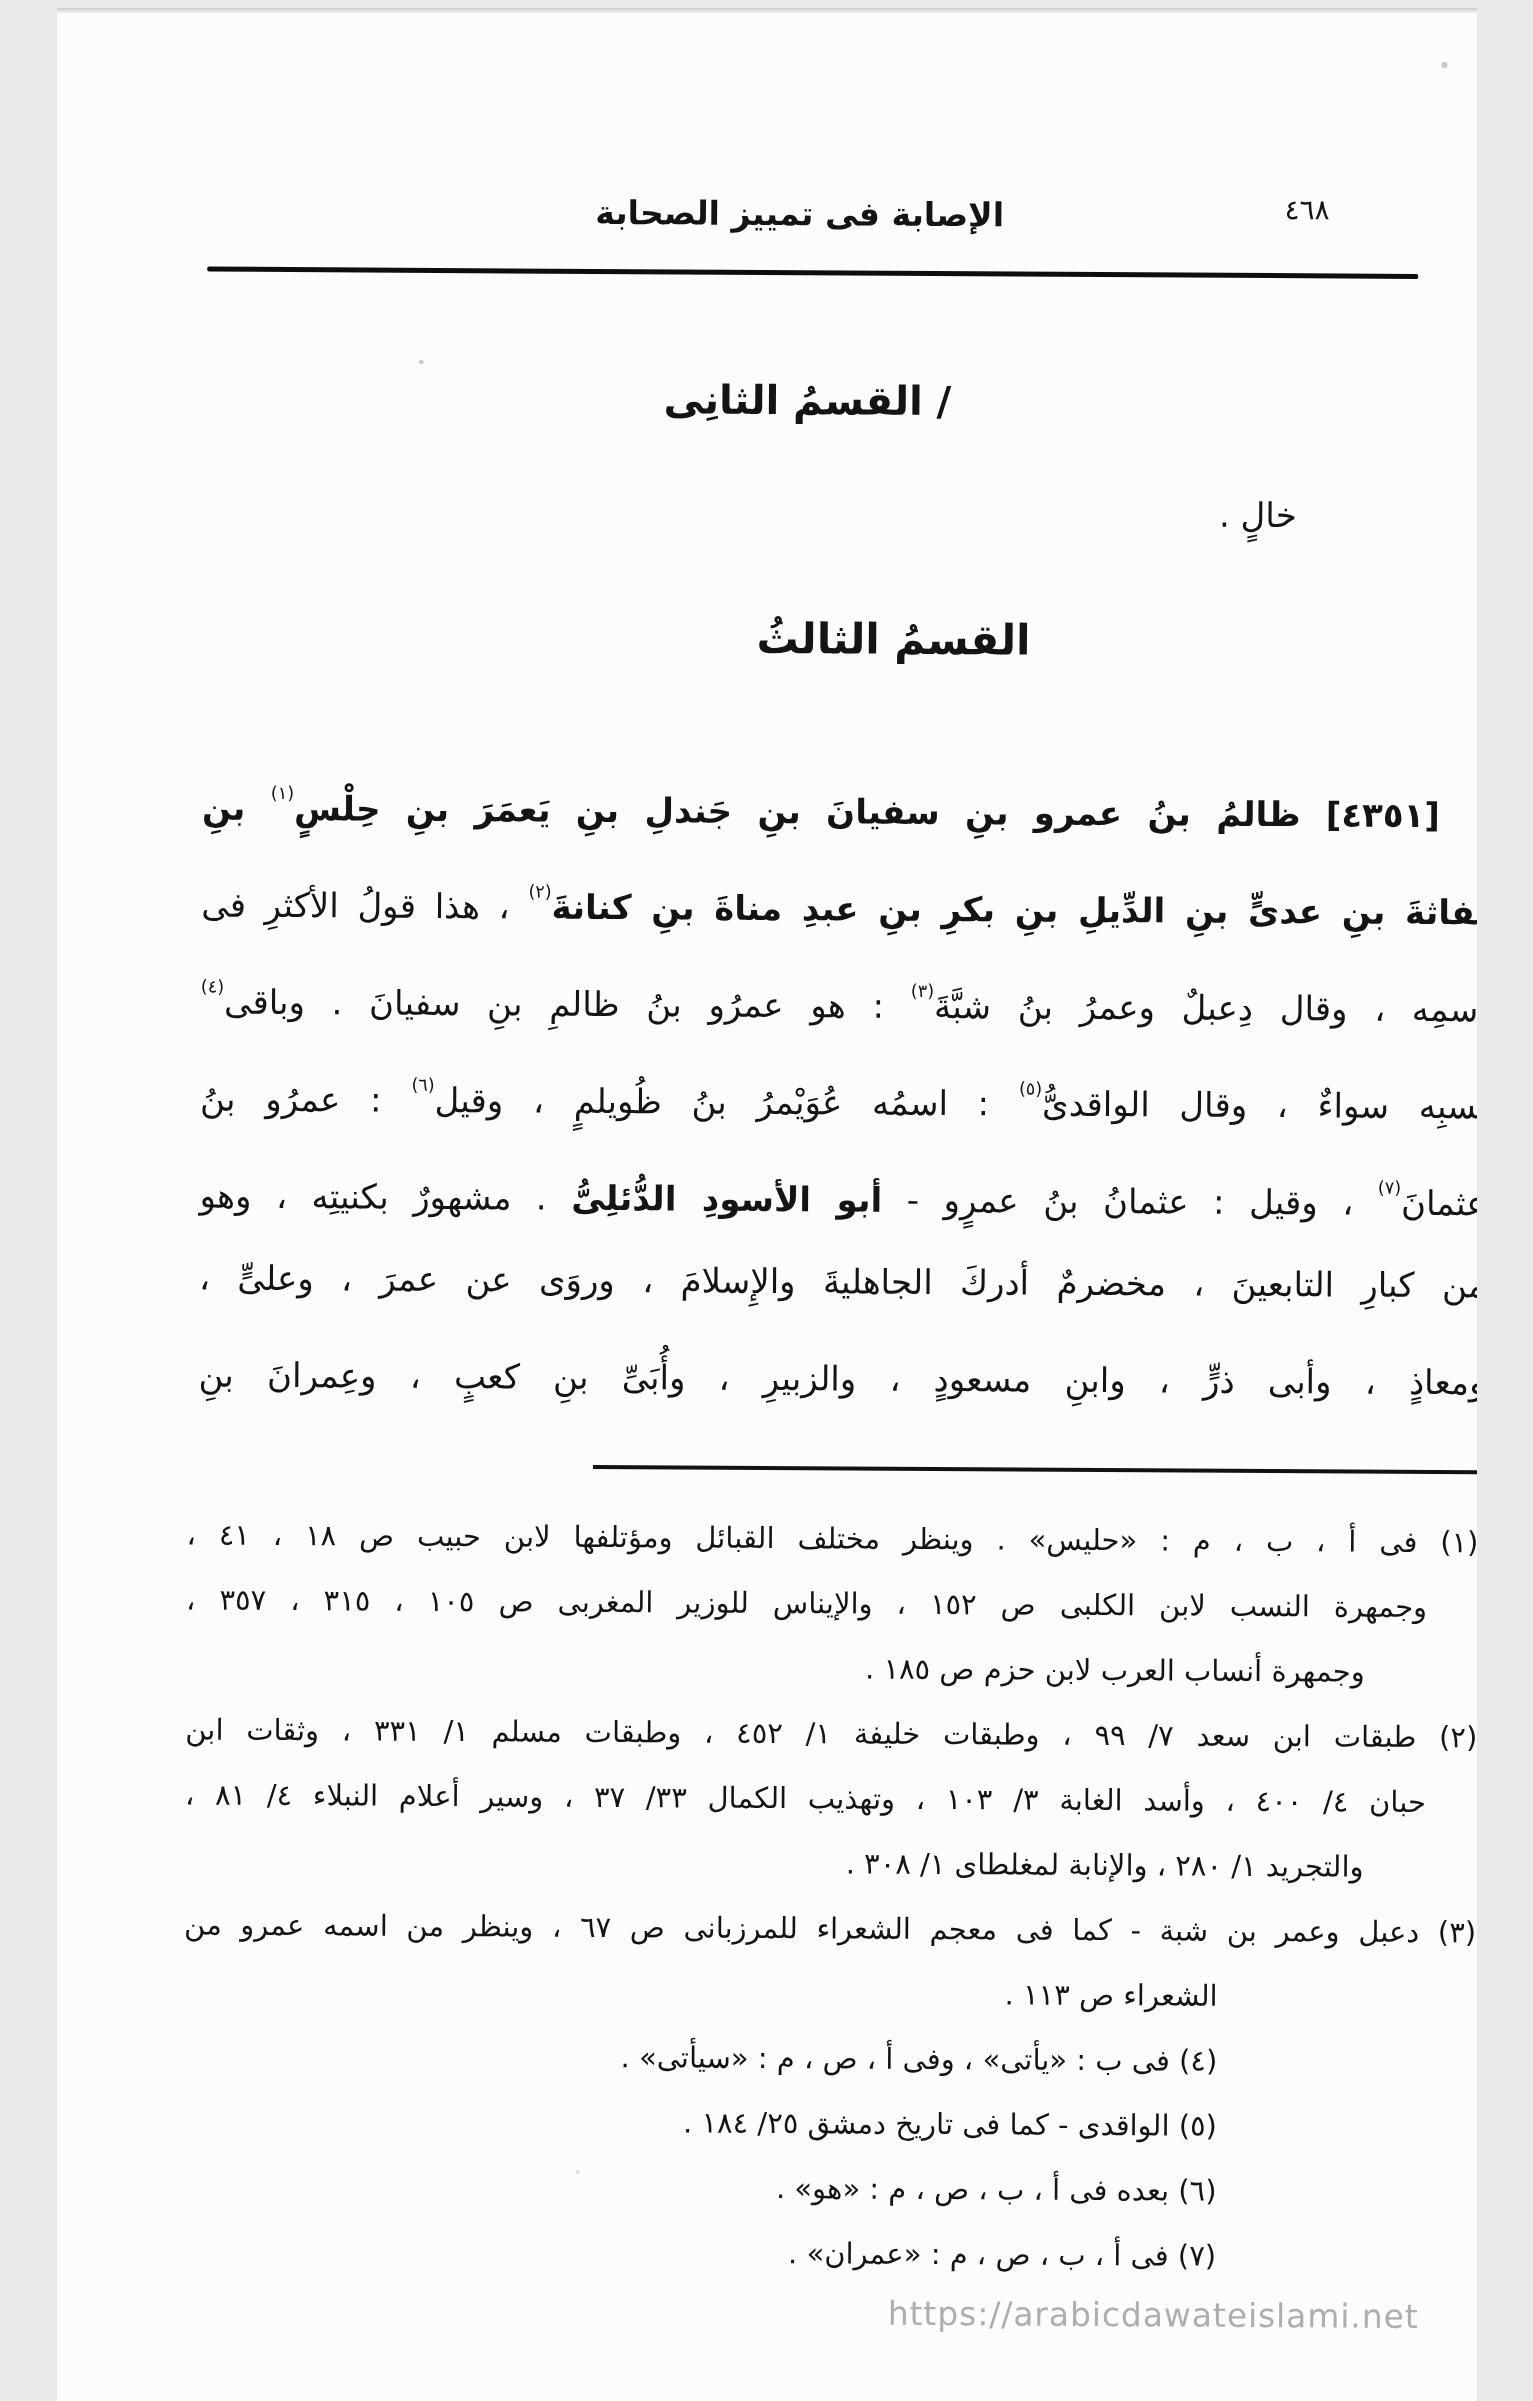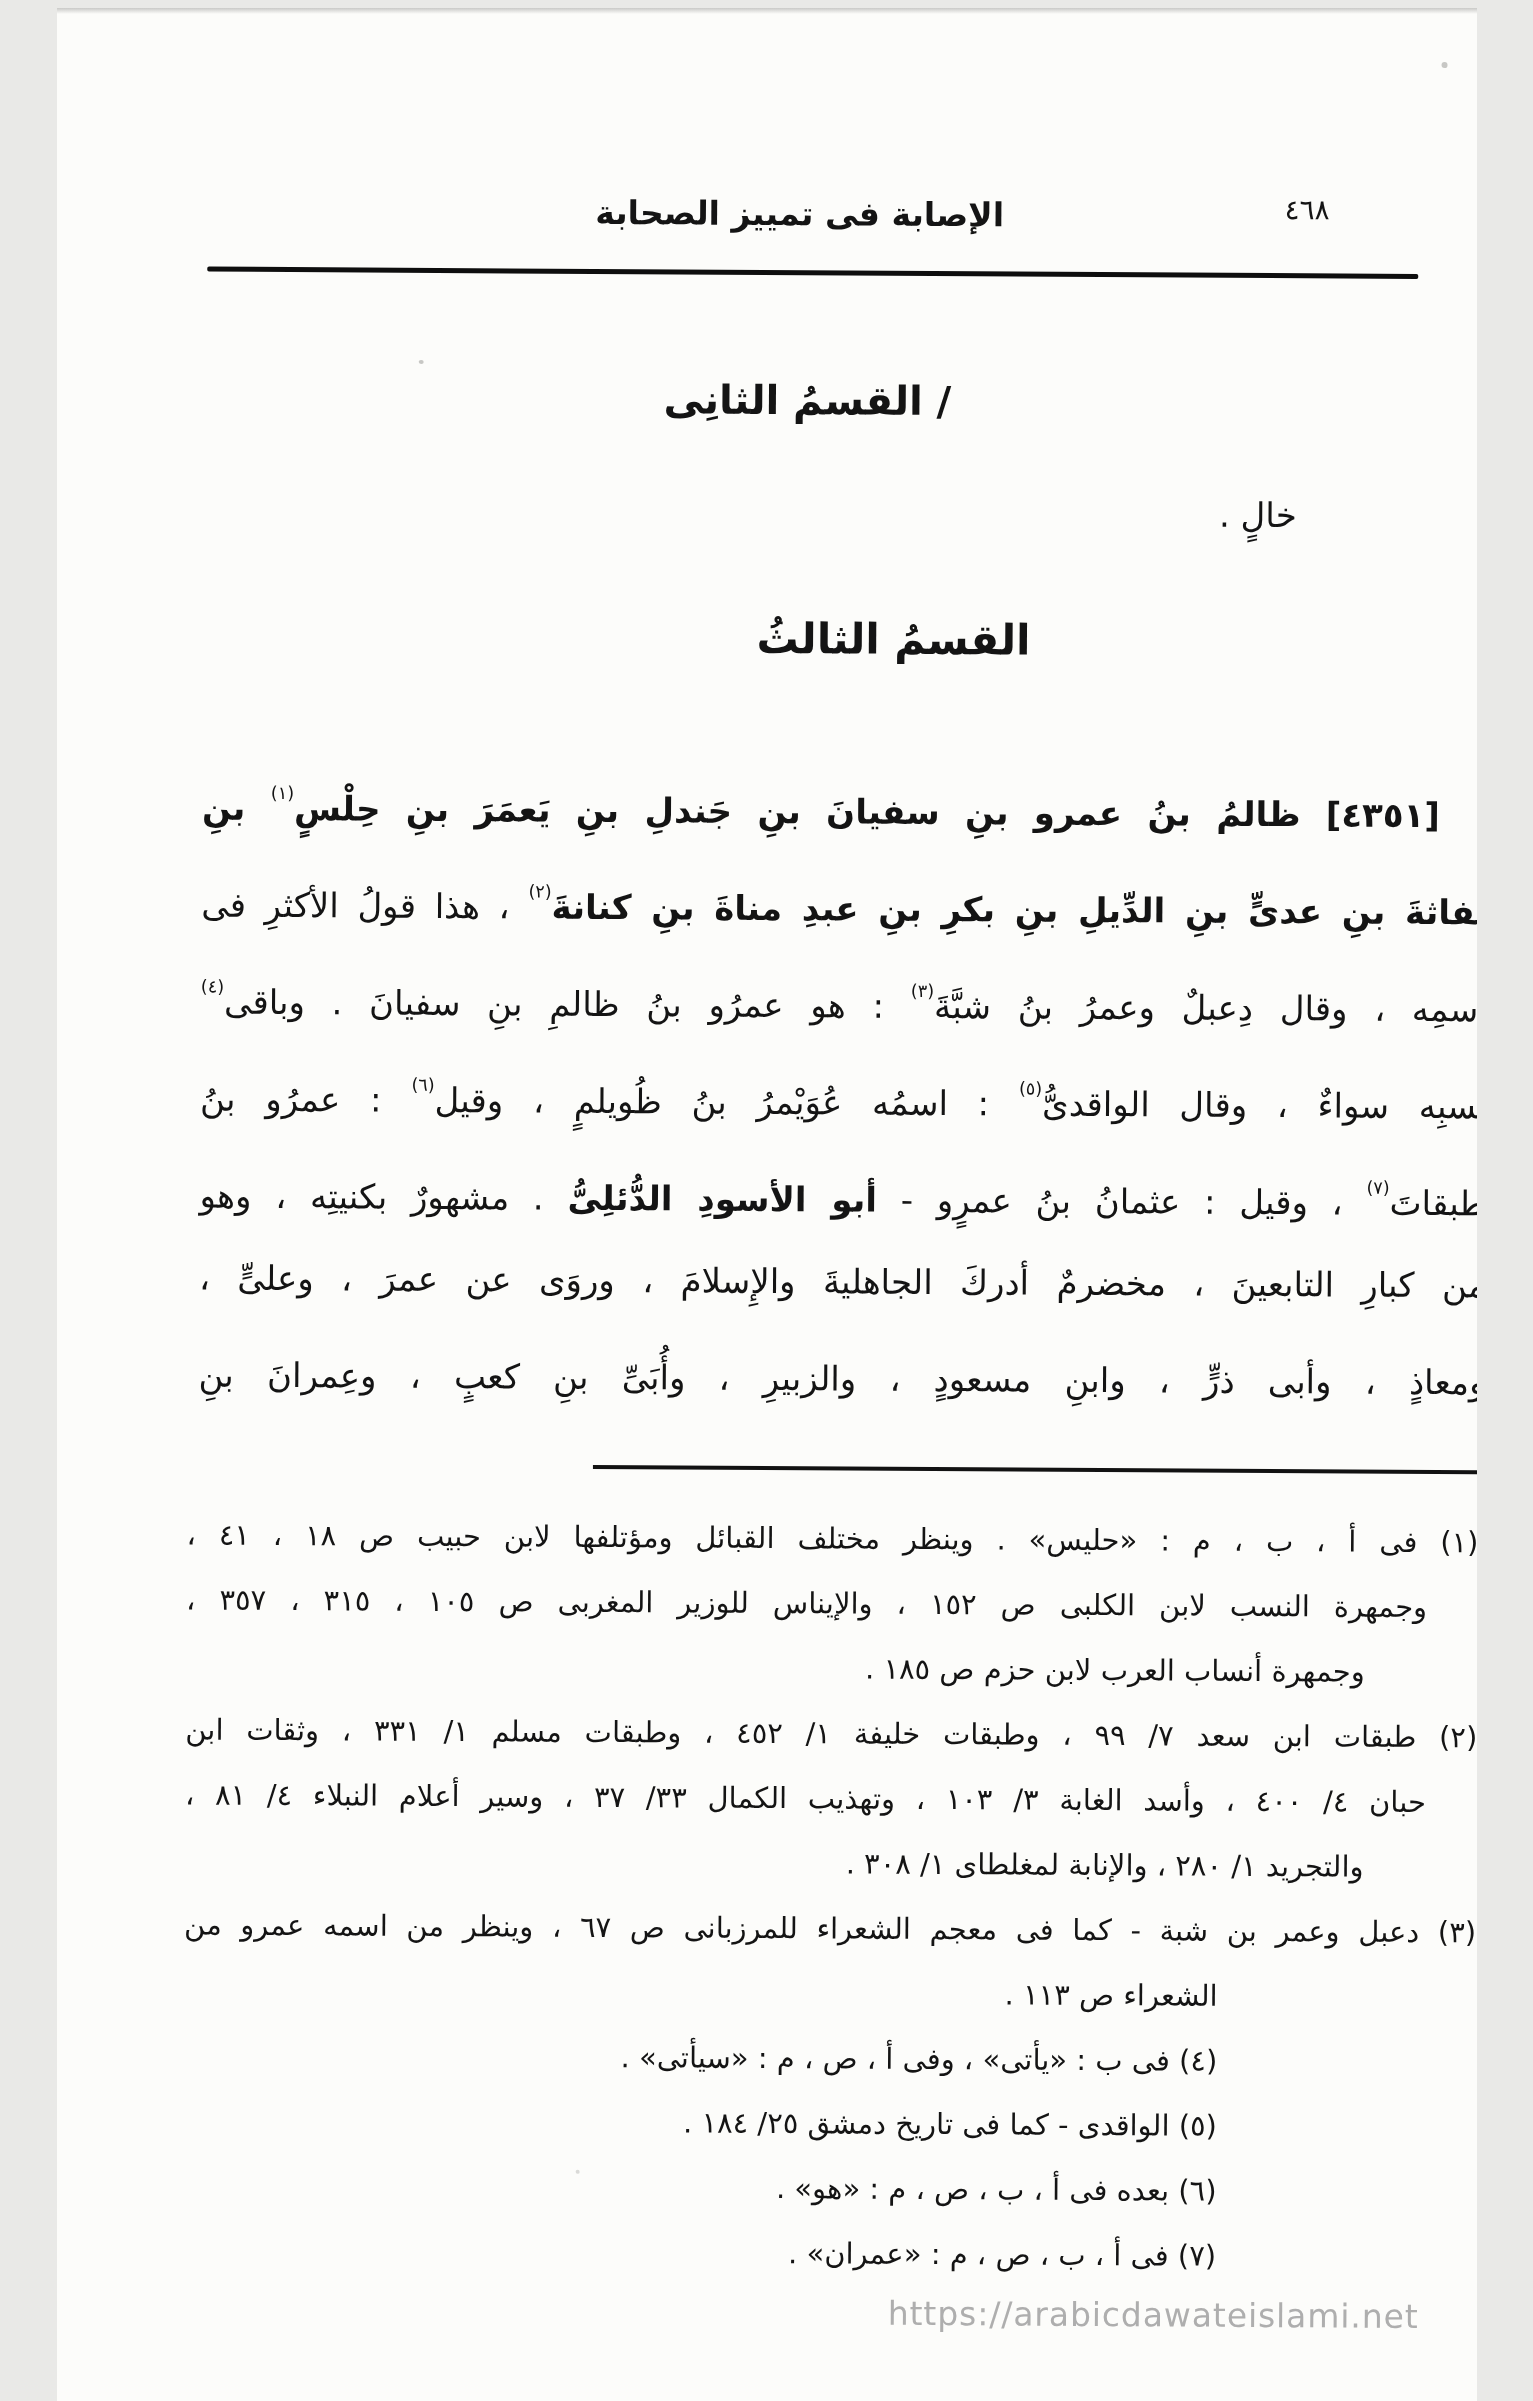--- a/index.html
+++ b/index.html
@@ -109,21 +109,21 @@
     <div class="section2-heading">/ القسمُ الثانِى</div>
     <div class="section2-body">خالٍ .</div>
 
     <div class="section3-heading">القسمُ الثالثُ</div>
 
     <div class="entry">
         <div class="entry-line first"><span class="bold">[٤٣٥١] ظالمُ بنُ عمرو بنِ سفيانَ بنِ جَندلِ بنِ يَعمَرَ بنِ حِلْسٍ</span><span class="sup">(١)</span><span class="bold"> بنِ</span></div>
         <div class="entry-line"><span class="bold">نُفاثةَ بنِ عدىٍّ بنِ الدِّيلِ بنِ بكرِ بنِ عبدِ مناةَ بنِ كنانةَ</span><span class="sup">(٢)</span><span> ، هذا قولُ الأكثرِ فى</span></div>
         <div class="entry-line"><span>اسمِه ، وقال دِعبلٌ وعمرُ بنُ شبَّةَ</span><span class="sup">(٣)</span><span> : هو عمرُو بنُ ظالمِ بنِ سفيانَ . وباقى</span><span class="sup">(٤)</span></div>
         <div class="entry-line"><span>نسبِه سواءٌ ، وقال الواقدىُّ</span><span class="sup">(٥)</span><span> : اسمُه عُوَيْمرُ بنُ ظُويلمٍ ، وقيل</span><span class="sup">(٦)</span><span> : عمرُو بنُ</span></div>
-        <div class="entry-line"><span>طبقاتَ</span><span class="sup">(٧)</span><span> ، وقيل : عثمانُ بنُ عمرٍو - </span><span class="bold">أبو الأسودِ الدُّئلِىُّ</span><span> . مشهورٌ بكنيتِه ، وهو</span></div>
+        <div class="entry-line"><span>عثمانَ</span><span class="sup">(٧)</span><span> ، وقيل : عثمانُ بنُ عمرٍو - </span><span class="bold">أبو الأسودِ الدُّئلِىُّ</span><span> . مشهورٌ بكنيتِه ، وهو</span></div>
         <div class="entry-line"><span>من كبارِ التابعينَ ، مخضرمٌ أدركَ الجاهليةَ والإِسلامَ ، وروَى عن عمرَ ، وعلىٍّ ،</span></div>
         <div class="entry-line"><span>ومعاذٍ ، وأبى ذرٍّ ، وابنِ مسعودٍ ، والزبيرِ ، وأُبَىِّ بنِ كعبٍ ، وعِمرانَ بنِ</span></div>
       </div>
 
     <div class="fn-rule"></div>
     <div class="footnotes">
         <div class="fn-line indent-0 just">(١) فى أ ، ب ، م : «حليس» . وينظر مختلف القبائل ومؤتلفها لابن حبيب ص ١٨ ، ٤١ ،</div>
         <div class="fn-line indent-1 just">وجمهرة النسب لابن الكلبى ص ١٥٢ ، والإيناس للوزير المغربى ص ١٠٥ ، ٣١٥ ، ٣٥٧ ،</div>
         <div class="fn-line indent-2">وجمهرة أنساب العرب لابن حزم ص ١٨٥ .</div>
         <div class="fn-line indent-0 just">(٢) طبقات ابن سعد ٧/ ٩٩ ، وطبقات خليفة ١/ ٤٥٢ ، وطبقات مسلم ١/ ٣٣١ ، وثقات ابن</div>

